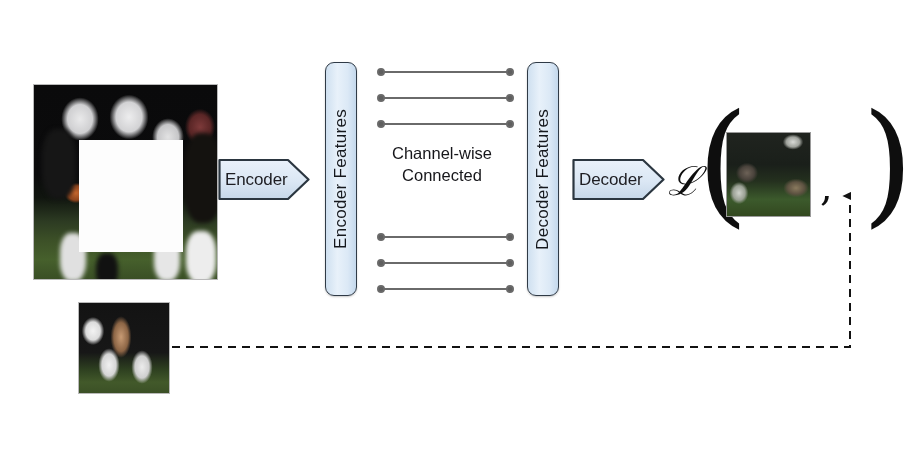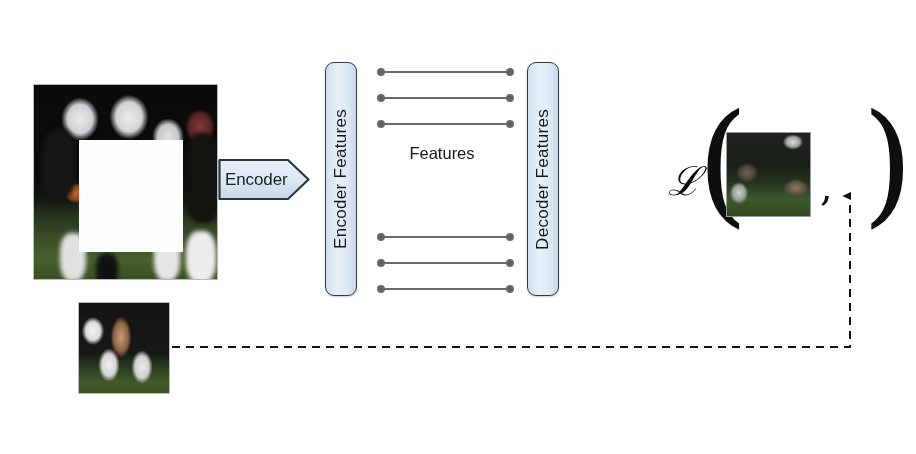--- a/index.html
+++ b/index.html
@@ -242,27 +242,41 @@
       <circle cx="381" cy="263" r="3.1"></circle>
       <circle cx="510" cy="263" r="3.1"></circle>
 
       <line x1="381" y1="289" x2="510" y2="289"></line>
       <circle cx="381" cy="289" r="3.1"></circle>
       <circle cx="510" cy="289" r="3.1"></circle>
     </g>
   </svg>
 
   <div id="cfc-caption">
-    <div>Features</div>
+    <div>Channel-wise</div>
+    <div>Connected</div>
   </div>
 
   <div class="feature-bar" id="decoder-features">
     <span>Decoder Features</span>
   </div>
 
+  <div class="arrow-block" id="decoder-arrow">
+    <svg width="93" height="43" viewBox="0 0 93 43">
+      <defs>
+        <linearGradient id="arrGradB" x1="0" y1="0" x2="0" y2="1">
+          <stop offset="0%" stop-color="#e9f1fa"></stop>
+          <stop offset="55%" stop-color="#dbe7f4"></stop>
+          <stop offset="100%" stop-color="#c6d7e9"></stop>
+        </linearGradient>
+      </defs>
+      <polygon points="1.5,2 71,2 91.5,21.5 71,41 1.5,41" fill="url(#arrGradB)" stroke="#2b3640" stroke-width="2.2" stroke-linejoin="round"></polygon>
+    </svg>
+    <div class="arrow-label">Decoder</div>
+  </div>
 
   <div id="loss-symbol">ℒ</div>
   <div class="big-paren" id="paren-open">(</div>
   <div class="big-paren" id="paren-close">)</div>
 
   <div class="photo" id="predicted-patch"></div>
 
   <div id="loss-comma">,</div>
 
   <svg id="feedback-path">

